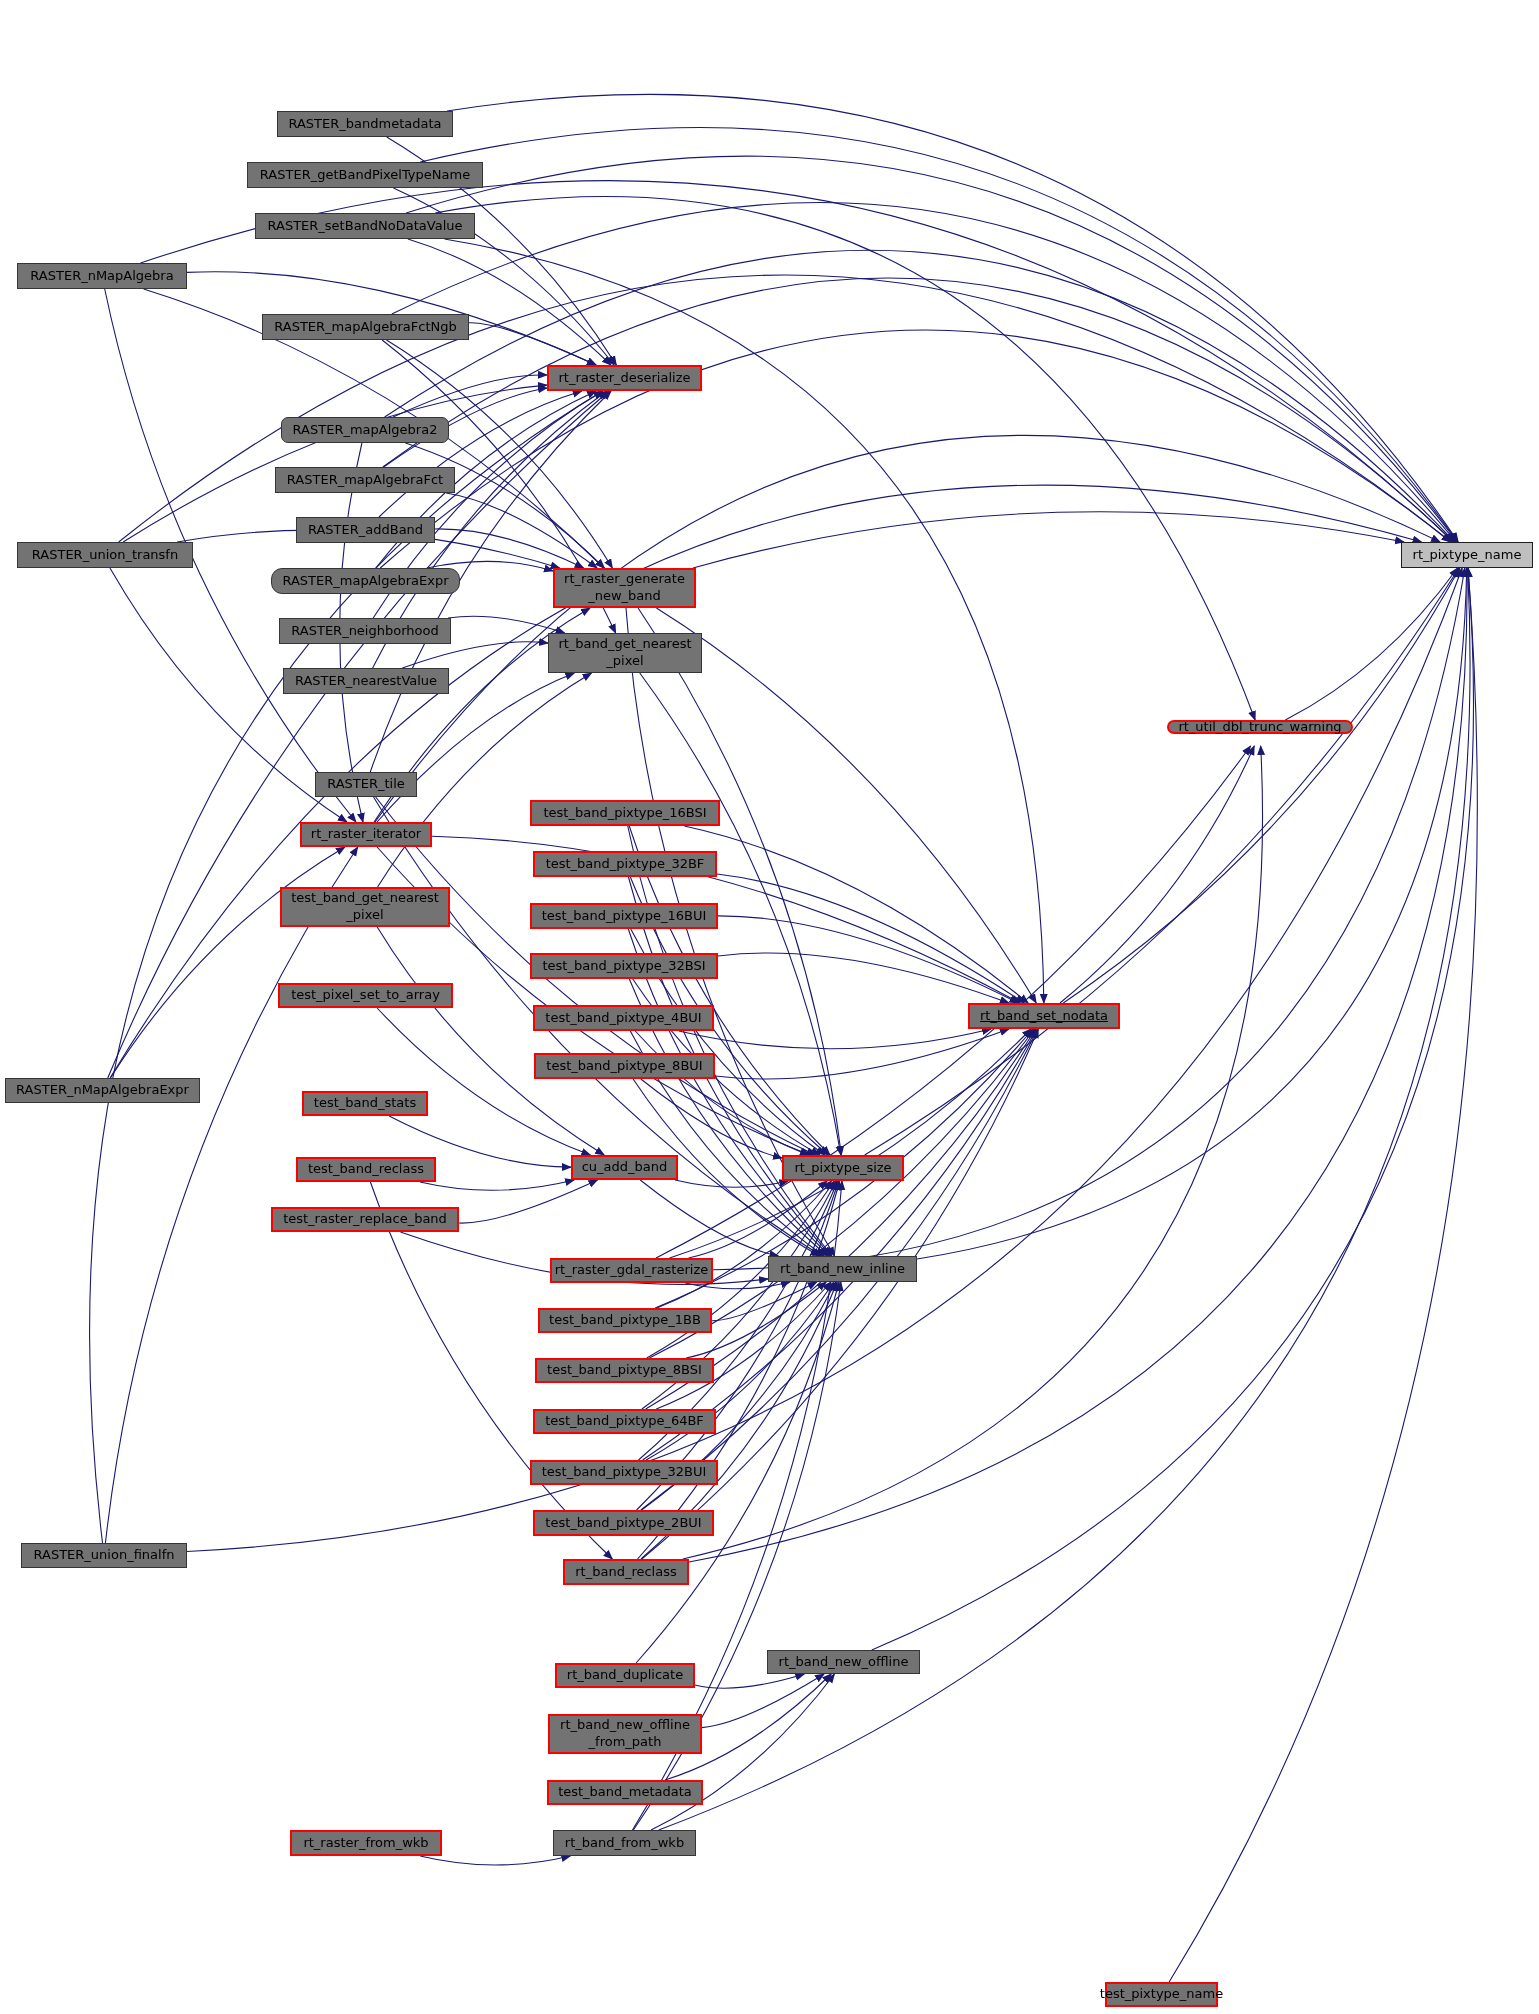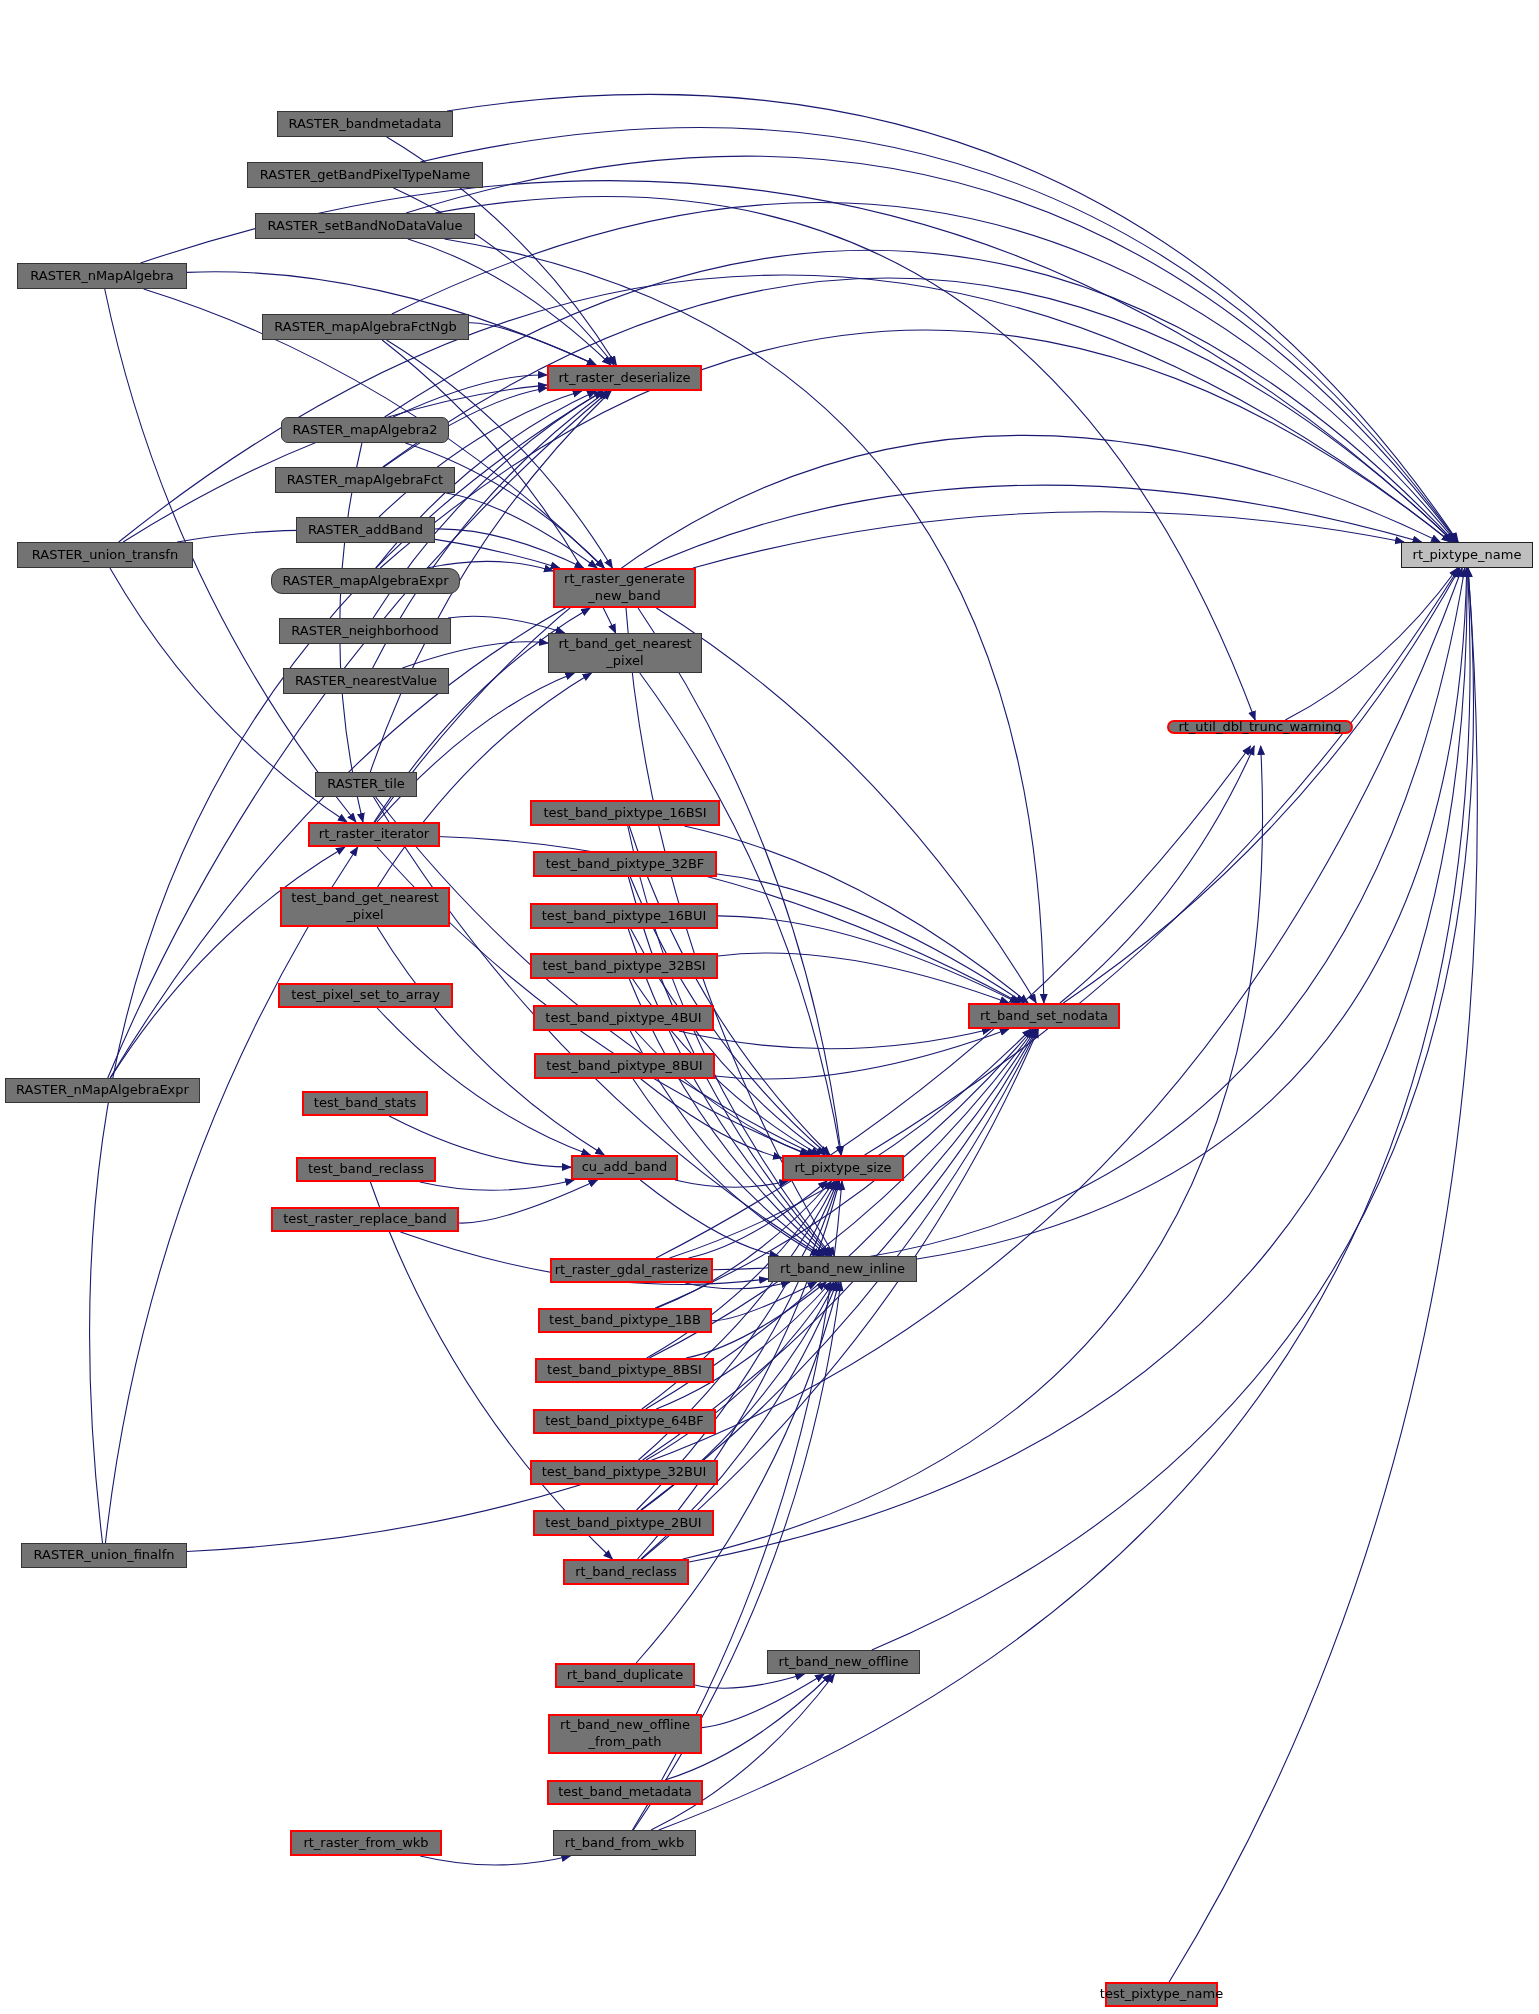--- a/index.html
+++ b/index.html
@@ -192,21 +192,21 @@
     <div class="node" style="left: 279px; top: 618px; width: 172px; height: 26px;">RASTER_neighborhood</div>
     <div class="node" style="left: 283px; top: 668px; width: 166px; height: 26px;">RASTER_nearestValue</div>
     <div class="node" style="left: 315px; top: 772px; width: 102px; height: 25px;">RASTER_tile</div>
     <div class="node" style="left: 5px; top: 1078px; width: 195px; height: 25px;">RASTER_nMapAlgebraExpr</div>
     <div class="node" style="left: 21px; top: 1543px; width: 166px; height: 25px;">RASTER_union_finalfn</div>
     <div class="node red" style="left: 547px; top: 365px; width: 155px; height: 26px;">rt_raster_deserialize</div>
     <div class="node red" style="left: 553px; top: 568px; width: 143px; height: 40px;">rt_raster_generate
 _new_band</div>
     <div class="node" style="left: 548px; top: 633px; width: 154px; height: 40px;">rt_band_get_nearest
 _pixel</div>
-    <div class="node red" style="left: 300px; top: 822px; width: 132px; height: 25px; margin-left: 8px;">rt_raster_iterator</div>
+    <div class="node red" style="left: 300px; top: 822px; width: 132px; height: 25px;">rt_raster_iterator</div>
     <div class="node red" style="left: 280px; top: 887px; width: 170px; height: 40px;">test_band_get_nearest
 _pixel</div>
     <div class="node red" style="left: 278px; top: 983px; width: 175px; height: 25px;">test_pixel_set_to_array</div>
     <div class="node red" style="left: 302px; top: 1091px; width: 126px; height: 25px;">test_band_stats</div>
     <div class="node red" style="left: 296px; top: 1157px; width: 140px; height: 25px;">test_band_reclass</div>
     <div class="node red" style="left: 271px; top: 1207px; width: 188px; height: 25px;">test_raster_replace_band</div>
     <div class="node red" style="left: 530px; top: 800px; width: 190px; height: 26px;">test_band_pixtype_16BSI</div>
     <div class="node red" style="left: 533px; top: 851px; width: 184px; height: 26px;">test_band_pixtype_32BF</div>
     <div class="node red" style="left: 530px; top: 903px; width: 188px; height: 26px;">test_band_pixtype_16BUI</div>
     <div class="node red" style="left: 530px; top: 953px; width: 188px; height: 26px;">test_band_pixtype_32BSI</div>
@@ -222,17 +222,17 @@
     <div class="node red" style="left: 563px; top: 1559px; width: 126px; height: 26px;">rt_band_reclass</div>
     <div class="node red" style="left: 555px; top: 1663px; width: 140px; height: 25px;">rt_band_duplicate</div>
     <div class="node red" style="left: 548px; top: 1714px; width: 154px; height: 40px;">rt_band_new_offline
 _from_path</div>
     <div class="node red" style="left: 547px; top: 1780px; width: 156px; height: 25px;">test_band_metadata</div>
     <div class="node" style="left: 553px; top: 1830px; width: 143px; height: 26px;">rt_band_from_wkb</div>
     <div class="node red" style="left: 290px; top: 1830px; width: 152px; height: 26px;">rt_raster_from_wkb</div>
     <div class="node red" style="left: 782px; top: 1155px; width: 122px; height: 26px;">rt_pixtype_size</div>
     <div class="node" style="left: 768px; top: 1256px; width: 149px; height: 26px;">rt_band_new_inline</div>
     <div class="node" style="left: 767px; top: 1650px; width: 153px; height: 24px;">rt_band_new_offline</div>
-    <div class="node red" style="left: 968px; top: 1003px; width: 152px; height: 26px;">rt_band_set_nodata</div>
+    <div class="node red" style="left: 968px; top: 1003px; width: 152px; height: 26px; text-decoration: underline;">rt_band_set_nodata</div>
     <div class="node red" style="left: 1167px; top: 720px; width: 186px; height: 14px; border-radius: 11px;">rt_util_dbl_trunc_warning</div>
     <div class="node main" style="left: 1401px; top: 542px; width: 132px; height: 26px;">rt_pixtype_name</div>
     <div class="node red" style="left: 1105px; top: 1982px; width: 113px; height: 25px;">test_pixtype_name</div>
   </div>
 
 </body></html>

